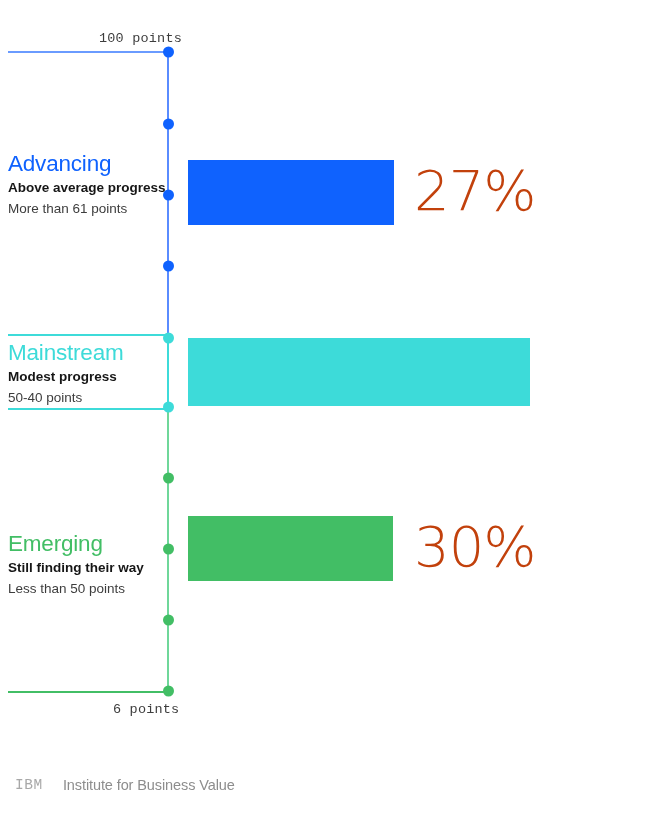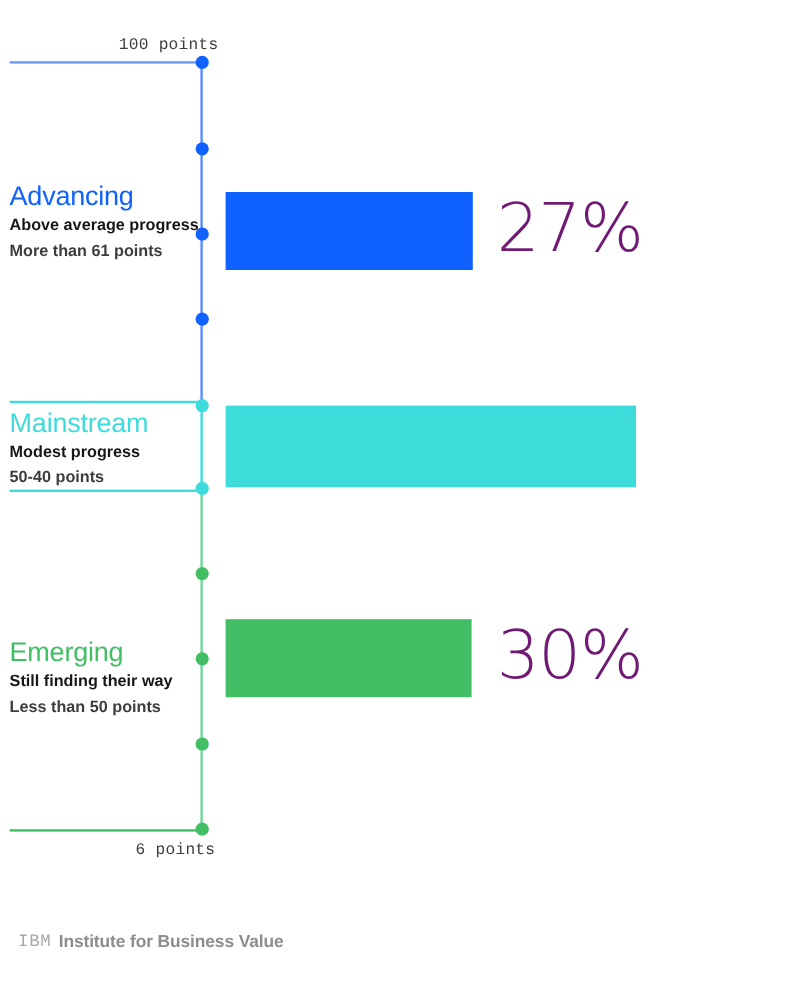--- a/index.html
+++ b/index.html
@@ -80,21 +80,21 @@
   .cat-sub {
     font-size: 13.5px;
     font-weight: 700;
     color: #161616;
     line-height: 1.35;
     margin-top: 3px;
     white-space: nowrap;
   }
   .cat-range {
     font-size: 13.5px;
-    font-weight: 700;
+    font-weight: 400;
     color: #3d3d3d;
     line-height: 1.35;
     margin-top: 3px;
     white-space: nowrap;
   }
 
   .cat-advancing  { top: 151px; }
   .cat-advancing  .cat-title { color: #0f62fe; }
   .cat-mainstream { top: 340px; }
   .cat-mainstream .cat-title { color: #3ddbd9; }
@@ -119,49 +119,49 @@
   .bar-advancing  { top: 160px; width: 206px; height: 65px; background: #0f62fe; }
   .bar-mainstream { top: 338px; width: 342px; height: 68px; background: #3ddbd9; }
   .bar-emerging   { top: 516px; width: 205px; height: 65px; background: #42be65; }
 
   
   .pct {
     position: absolute;
     font-family: "DejaVu Sans", sans-serif;
     font-size: 56px;
     font-weight: 100;
-    color: #701a75;
+    color: #c2410c;
     letter-spacing: -1px;
     line-height: 1;
     white-space: nowrap;
   }
   .pct-advancing  { left: 414px; top: 163px; }
   .pct-mainstream { left: 548px; top: 342px; }
   .pct-emerging   { left: 414px; top: 519px; }
 
   
   .footer {
     position: absolute;
     left: 15px;
     top: 777px;
     display: flex;
     align-items: flex-start;
-    gap: 6px;
+    gap: 20px;
     white-space: nowrap;
   }
   .footer-ibm {
     font-family: "Liberation Mono", "DejaVu Sans Mono", monospace;
     font-size: 14.5px;
     font-weight: 400;
     letter-spacing: 0.6px;
     color: #a8a8a8;
   }
   .footer-ibv {
     font-size: 14.5px;
-    font-weight: 700;
+    font-weight: 400;
     letter-spacing: -0.1px;
     color: #8d8d8d;
   }
 </style>
 </head>
 <body>
 
 <div id="chart-root">
 
   <div class="axis-cap top">100 points</div>

